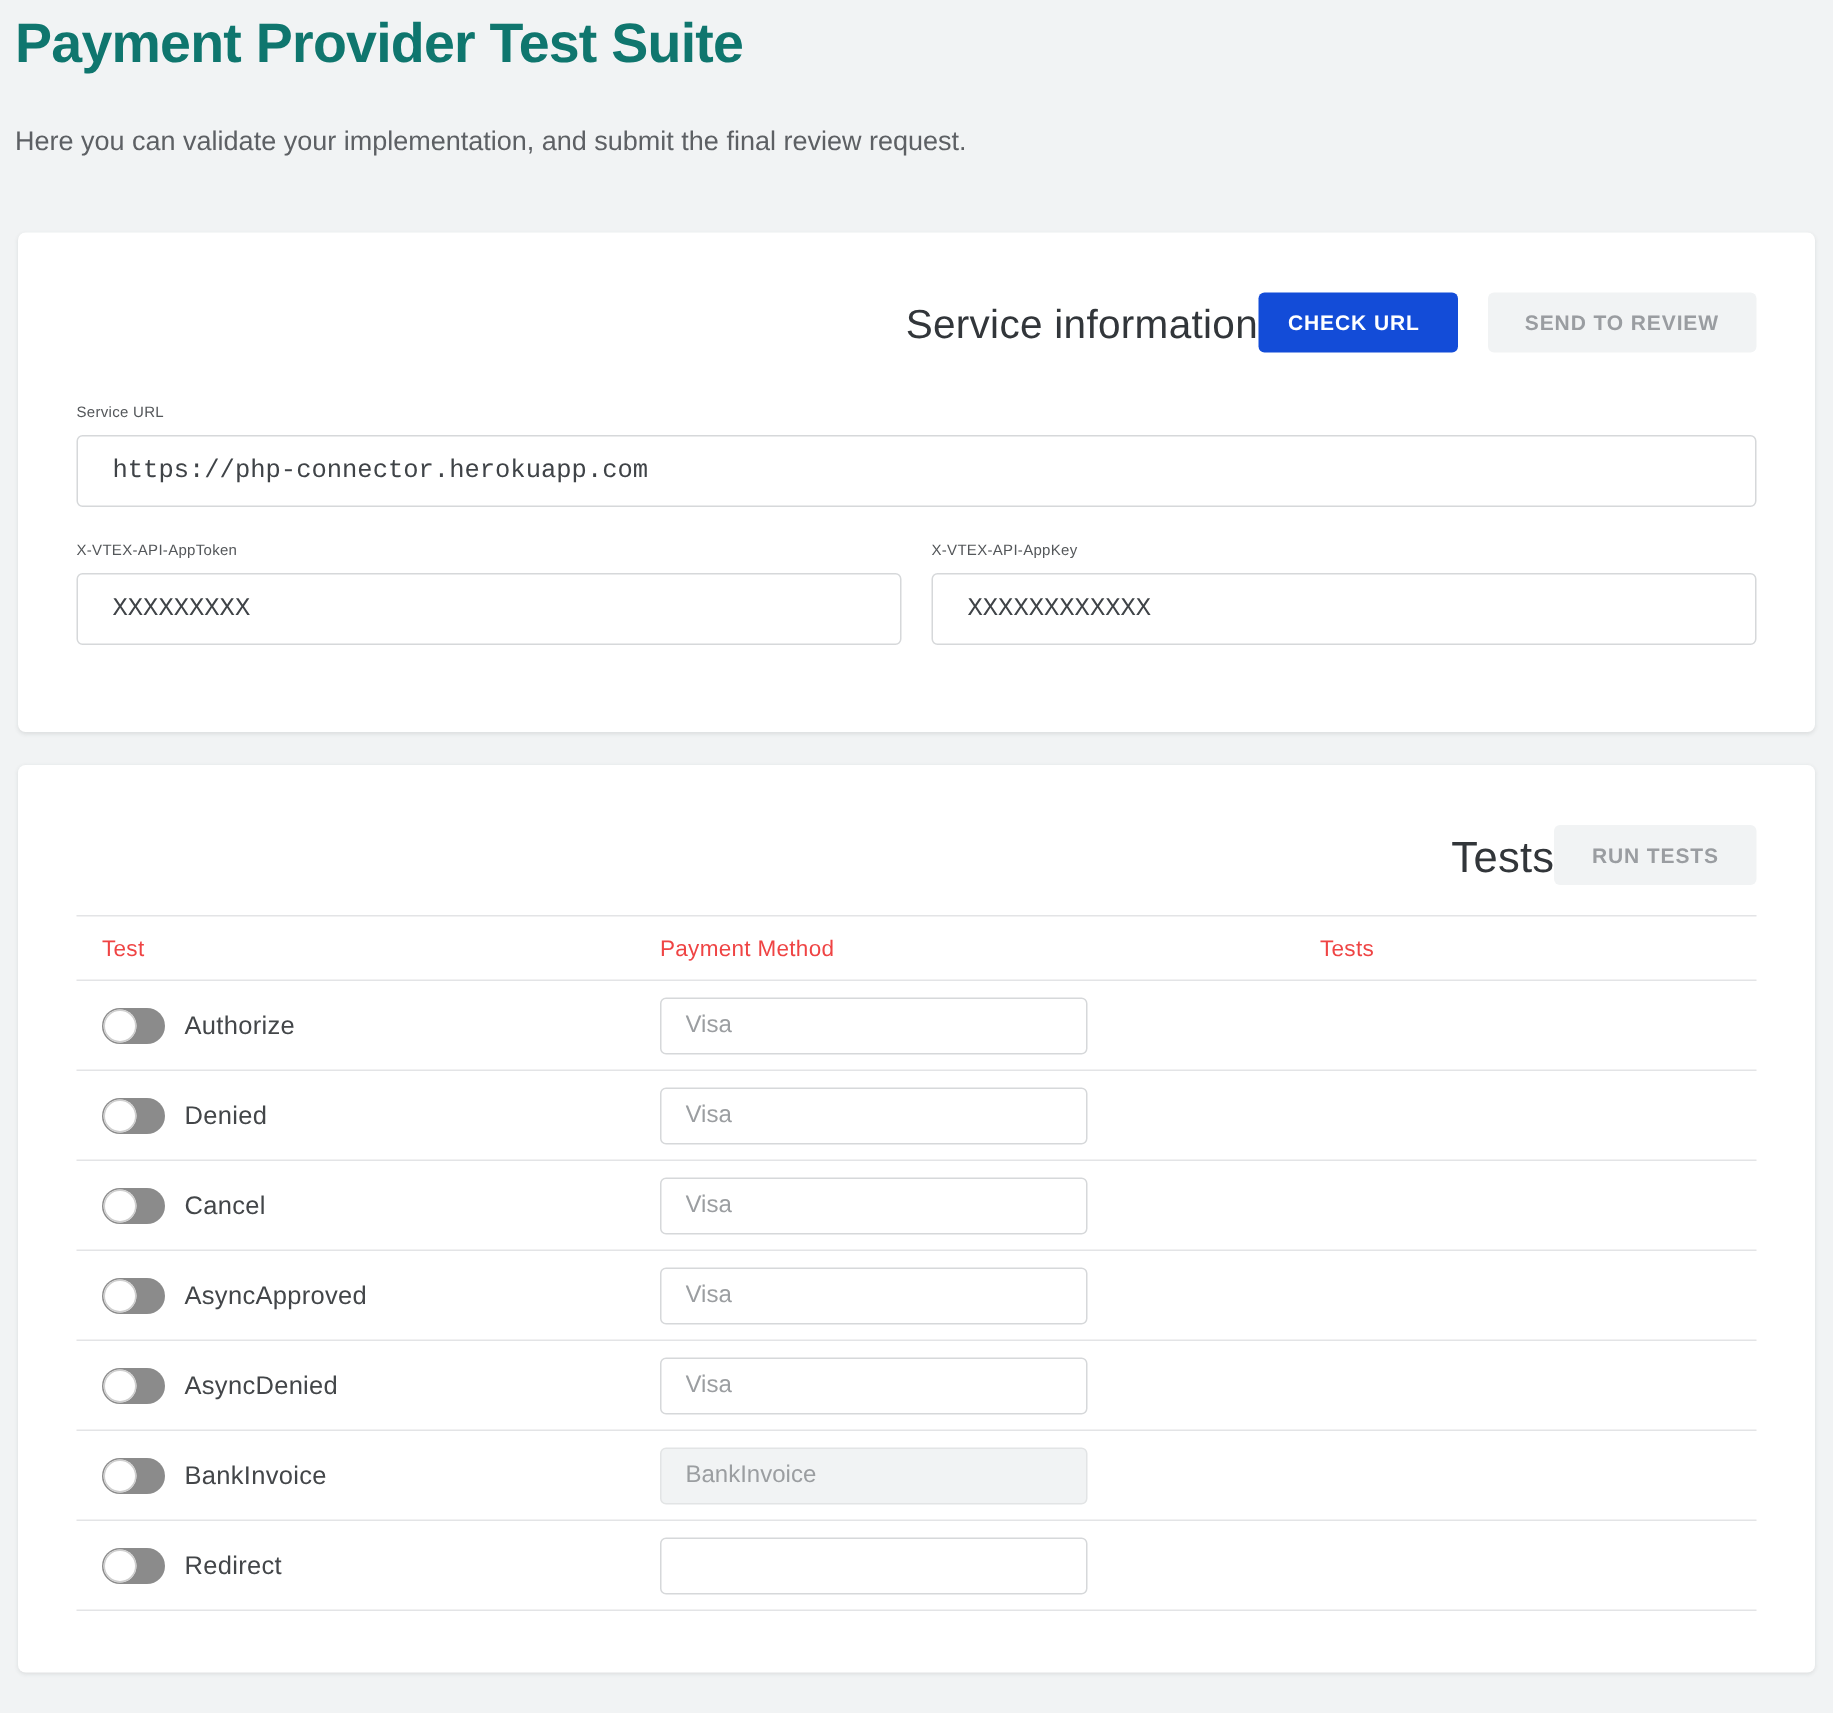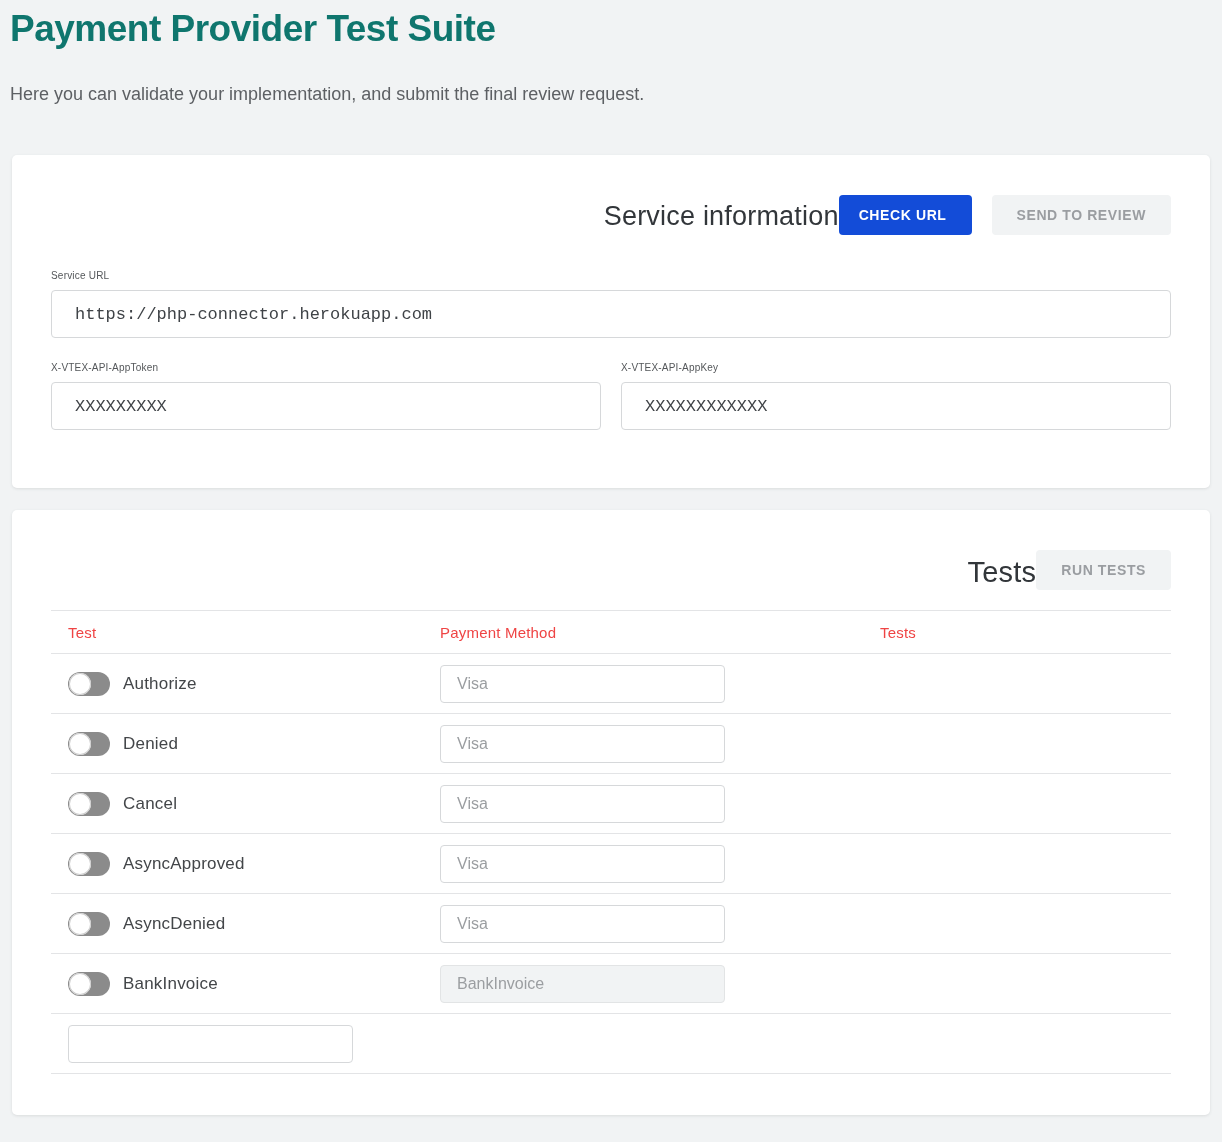--- a/index.html
+++ b/index.html
@@ -280,20 +280,26 @@
               </span>
       <span class="row-label">BankInvoice</span>
     </div>
     <div>
       <input class="pm-input is-disabled" type="text" placeholder="BankInvoice" disabled="disabled" style="">
     </div>
     <div class="result-cell"></div>
   </div>
 
   <div class="t-row">
+    <div class="row-test-cell">
+      <span class="toggle">
+                <span class="knob"></span>
+              </span>
+      <span class="row-label">Redirect</span>
+    </div>
     <div>
       <input class="pm-input" type="text" placeholder="" style="">
     </div>
     <div class="result-cell"></div>
   </div>
 </div>
     </div>
   </section>
 
 </div>

